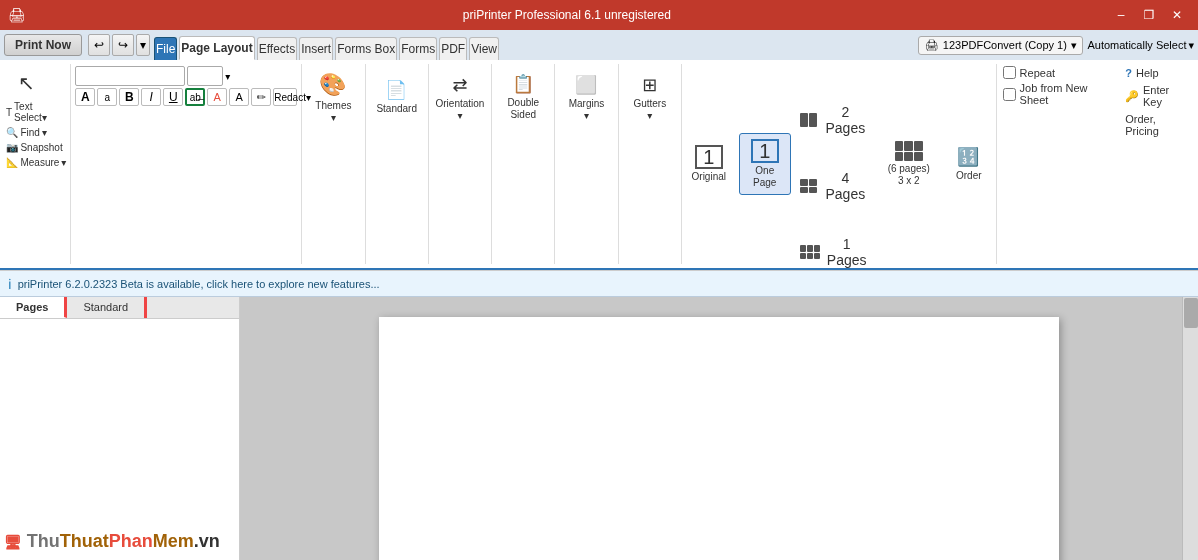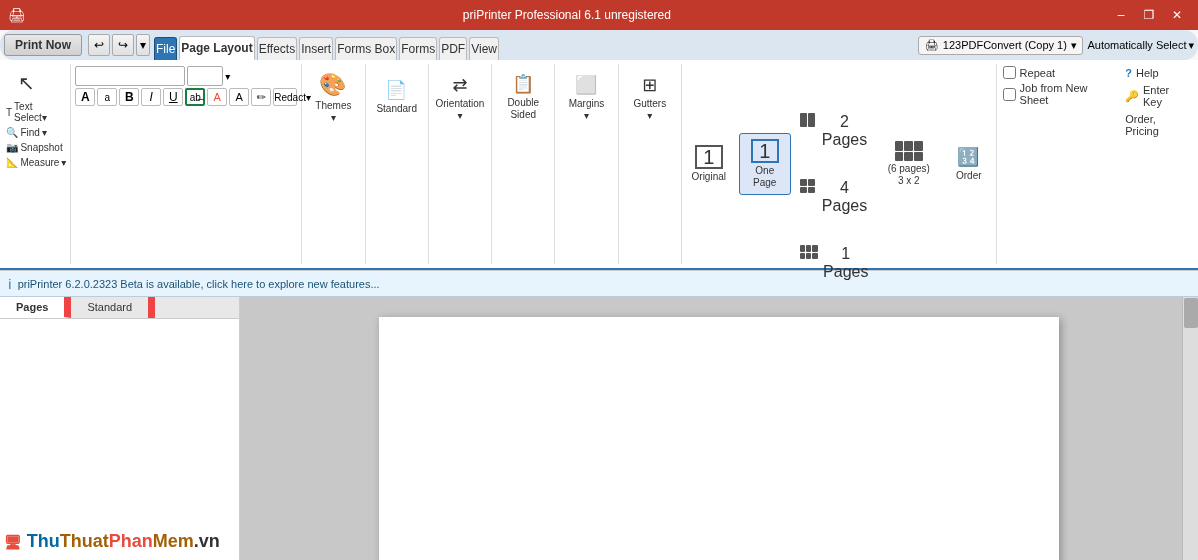--- a/index.html
+++ b/index.html
@@ -119,27 +119,28 @@
       color: #333;
       background: transparent;
     }
     .rb-large.active { background: #dce6f7; border-color: #2e75b6; }
     .rb-large .icon { font-size: 22px; margin-bottom: 2px; }
     .rb-large .label { font-size: 10px; line-height: 1.2; }
 
     .rb-small {
       display: flex;
       flex-direction: column;
+      align-items: center;
       justify-content: center;
       width: 42px;
       height: 30px;
       cursor: pointer;
       border: 1px solid transparent;
       border-radius: 3px;
-      font-size: 16px;
+      font-size: 14px;
       text-align: center;
       color: #333;
       background: transparent;
       margin-top: 44px;
     }
 
     .tool-btn {
       display: flex;
       flex-direction: column;
       align-items: center;
@@ -241,21 +242,21 @@
     }
     .panel-tabs {
       display: flex;
       border-bottom: 1px solid #ccc;
       background: #e8e8e8;
     }
     .panel-tab {
       padding: 4px 16px;
       font-size: 11px;
       cursor: pointer;
-      border-right: 7px solid #ef4444;
+      border-right: 3px solid #ef4444;
       background: #e8e8e8;
       color: #333;
     }
     .panel-tab.active {
       background: #fff;
       border-bottom: 1px solid #fff;
       font-weight: bold;
     }
     .panel-content {
       flex: 1;
@@ -355,21 +356,21 @@
   <span class="titlebar-title">priPrinter Professional 6.1 unregistered</span>
   <div class="titlebar-controls">
     <button class="titlebar-btn">–</button>
     <button class="titlebar-btn">❐</button>
     <button class="titlebar-btn close">✕</button>
   </div>
 </div>
 
 <div class="ribbon">
 
-  <div style="display:flex; align-items:center; background:#dce6f0; height:30px; padding-left:4px;border-radius:14px;">
+  <div style="display:flex; align-items:center; background:#dce6f0; height:30px; padding-left:4px;">
     <button class="print-now-btn" style="margin-right:6px;">Print Now</button>
     <div class="undo-redo">
       <button class="undo-btn" title="Undo">↩</button>
       <button class="undo-btn" title="Redo">↪</button>
       <button class="undo-btn" style="width:14px;">▾</button>
     </div>
     <div style="flex:1; display:flex; align-items:flex-end; height:30px; padding-left:4px;">
       <div class="tab-item file-tab">File</div>
       <div class="tab-item active">Page Layout</div>
       <div class="tab-item">Effects</div>
@@ -618,14 +619,14 @@
   <div class="canvas-area">
     <div class="page-canvas"></div>
     <div class="canvas-scrollbar-v">
       <div class="scrollbar-thumb"></div>
     </div>
   </div>
 </div>
 
 <div class="watermark">
   <span style="font-size:14px;">🖥</span>
-  <span style="color:#0369a1;">Thu</span><span class="green">Thuat</span><span style="color:#e74c3c;">Phan</span><span class="green">Mem</span><span style="color:#333;">.vn</span>
+  <span style="color:#737373;">Thu</span><span class="green">Thuat</span><span style="color:#e74c3c;">Phan</span><span class="green">Mem</span><span style="color:#333;">.vn</span>
 </div>
 
 </body></html>

